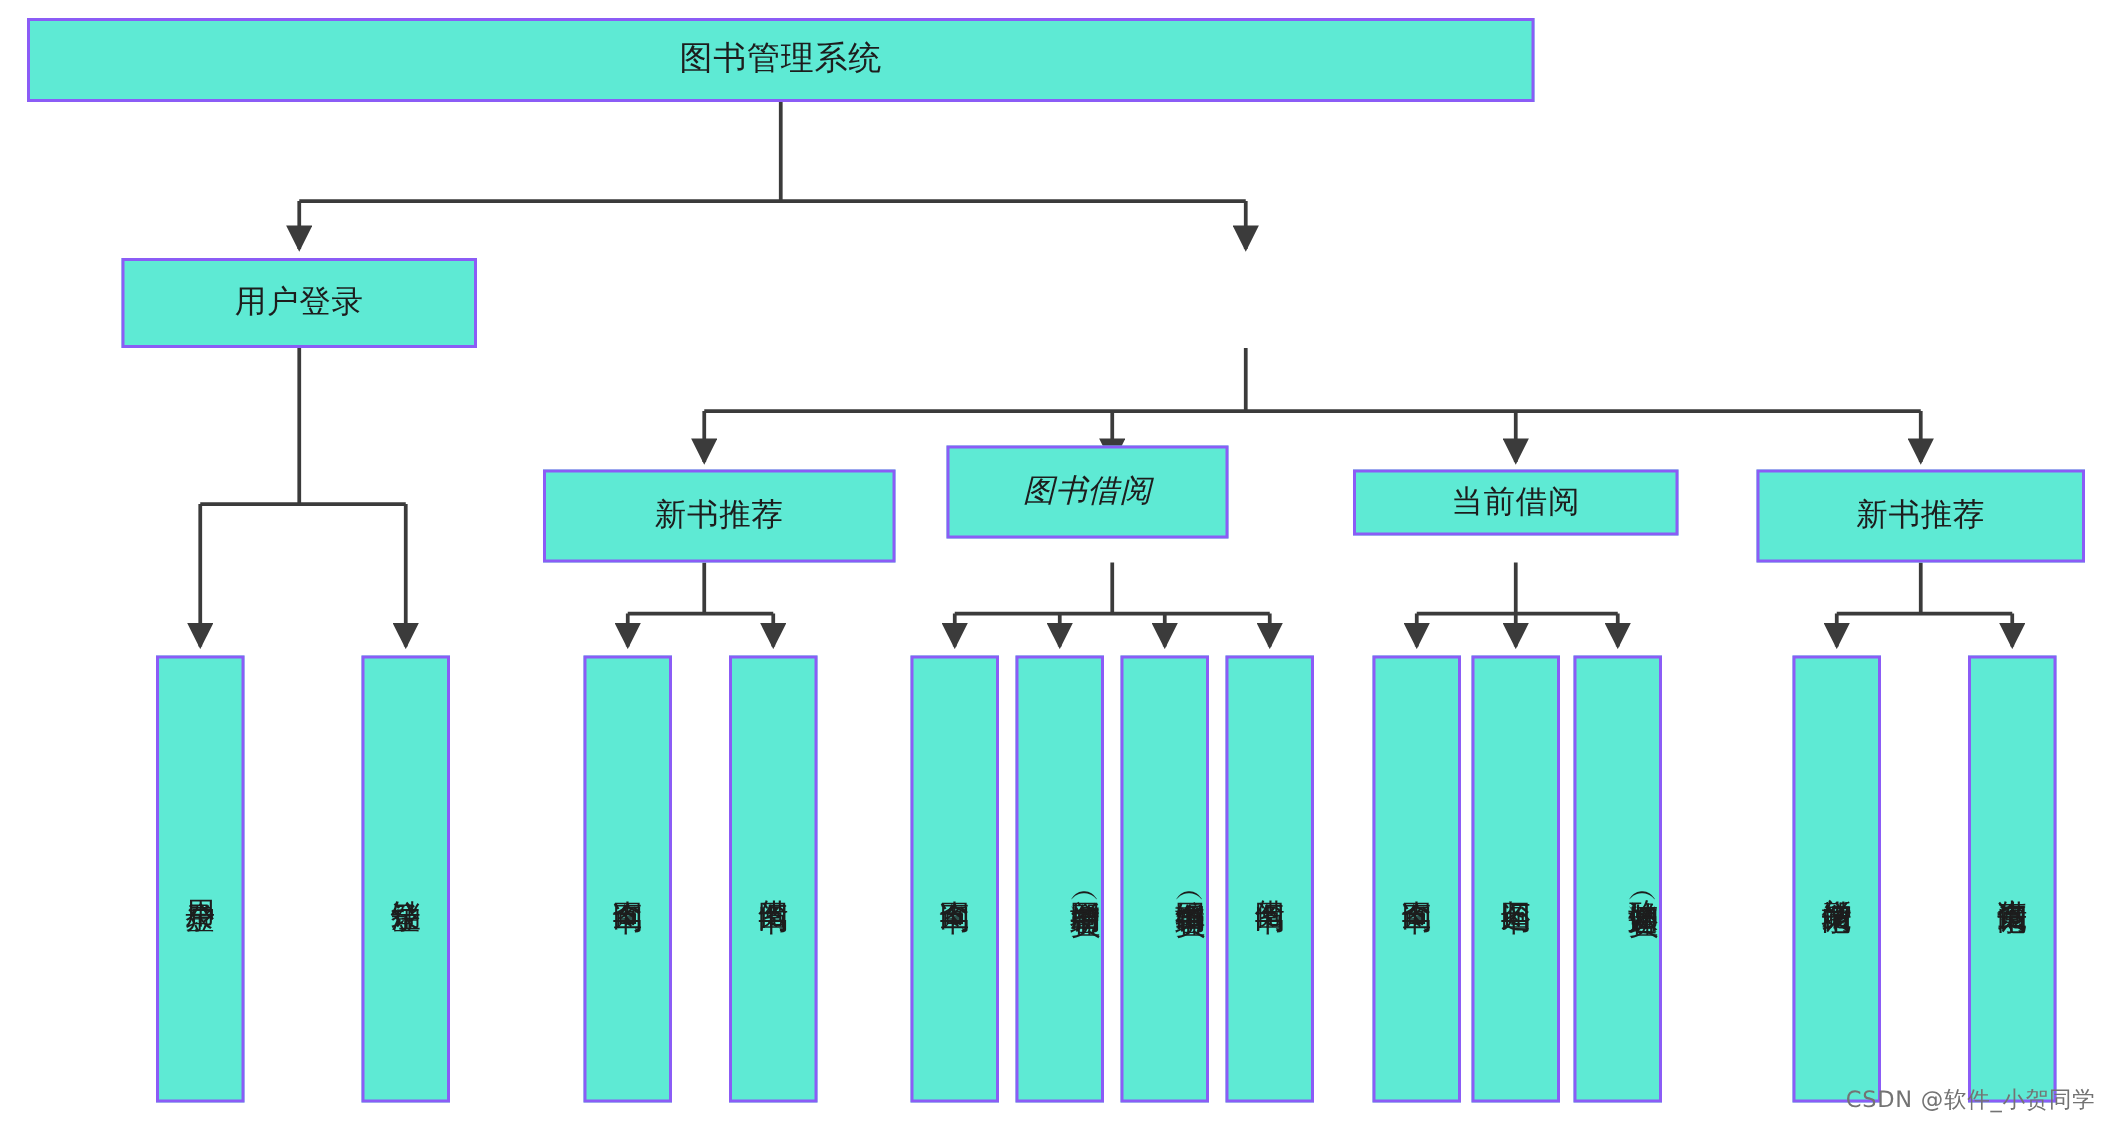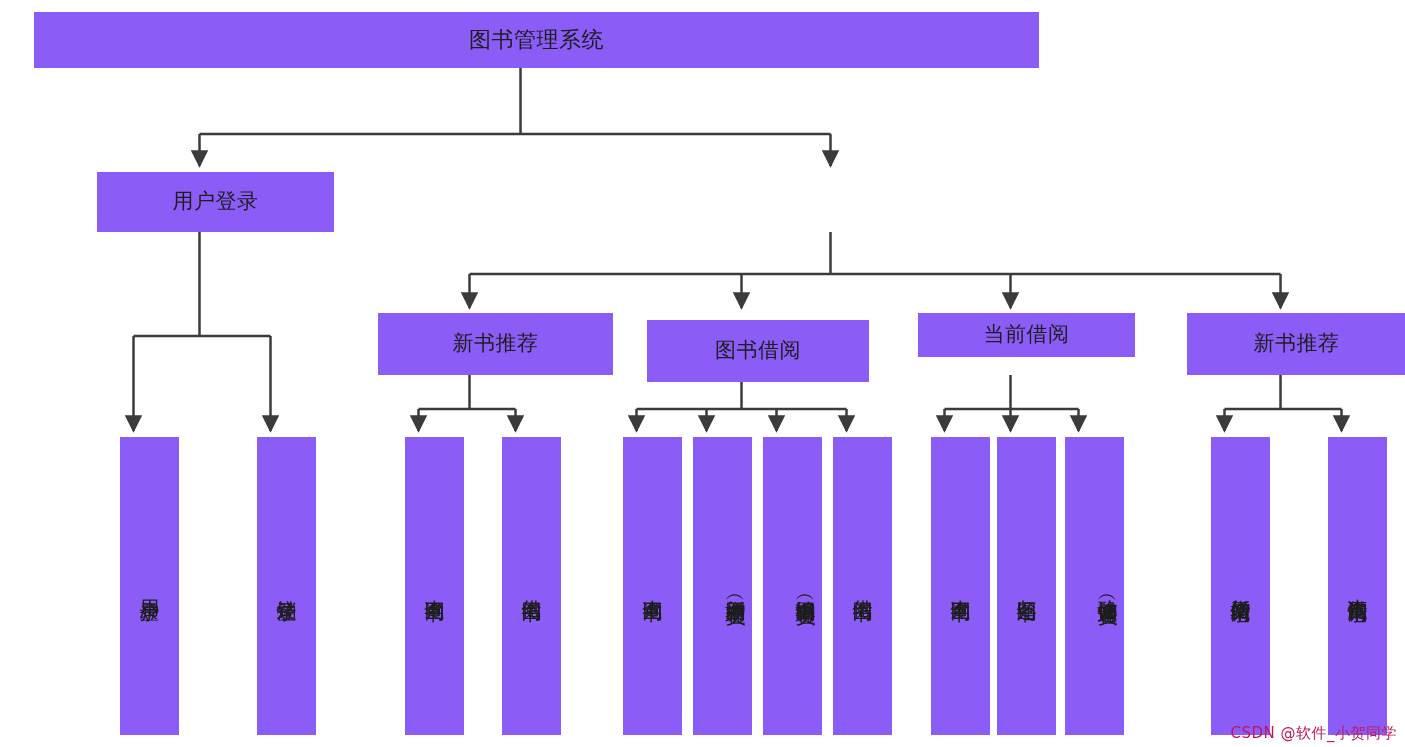--- a/index.html
+++ b/index.html
@@ -21,27 +21,26 @@
     position: absolute;
     left: 0;
     top: 0;
     width: 1405px;
     height: 747px;
     pointer-events: none;
   }
   .node {
     position: absolute;
     box-sizing: border-box;
-    border: 6px solid #8b5cf6;
-    background: #8b5cf6;
+    border: 2px solid #8b5cf6;
+    background: #5eead4;
     display: flex;
     align-items: center;
     justify-content: center;
     color: #1d1d1d;
-    margin-left: 16px;
   }
   .node.h {
     
     font-size: 21px;
     line-height: 1.2;
     letter-spacing: 0.5px;
   }
   .node.root {
     font-size: 22px;
   }
@@ -62,21 +61,21 @@
   }
   .node.v .vtext {
     display: block;
     white-space: nowrap;
   }
   .watermark {
     position: absolute;
     right: 8px;
     bottom: 4px;
     font-size: 15px;
-    color: #be185d;
+    color: #737373;
     letter-spacing: 0.5px;
     white-space: nowrap;
     user-select: none;
   }
 </style>
 </head>
 <body>
 
 <div id="canvas">
 
@@ -128,21 +127,21 @@
       <path d="M 1224.5 409 L 1224.5 431" marker-end="url(#arrow)"></path>
       <path d="M 1341.5 409 L 1341.5 431" marker-end="url(#arrow)"></path>
     </g>
   </svg>
 
   <div class="node h root" style="left:18px; top:12px; width:1005px; height:56px;">图书管理系统</div>
 
   <div class="node h" style="left:81px; top:172px; width:237px; height:60px;">用户登录</div>
 
   <div class="node h" style="left:362px; top:313px; width:235px; height:62px;">新书推荐</div>
-  <div class="node h" style="left:631px; top:320px; width:222px; height:62px;">图书借阅</div>
+  <div class="node h" style="left:631px; top:297px; width:188px; height:62px;font-style:italic;">图书借阅</div>
   <div class="node h" style="left:902px; top:313px; width:217px; height:44px;">当前借阅</div>
   <div class="node h" style="left:1171px; top:313px; width:219px; height:62px;">新书推荐</div>
 
   <div class="node v centered" style="left:104px; top:437px; width:59px; height:298px;">
     <span class="vtext">用户登录</span>
   </div>
   <div class="node v centered" style="left:241px; top:437px; width:59px; height:298px;">
     <span class="vtext">注销登录</span>
   </div>
 

